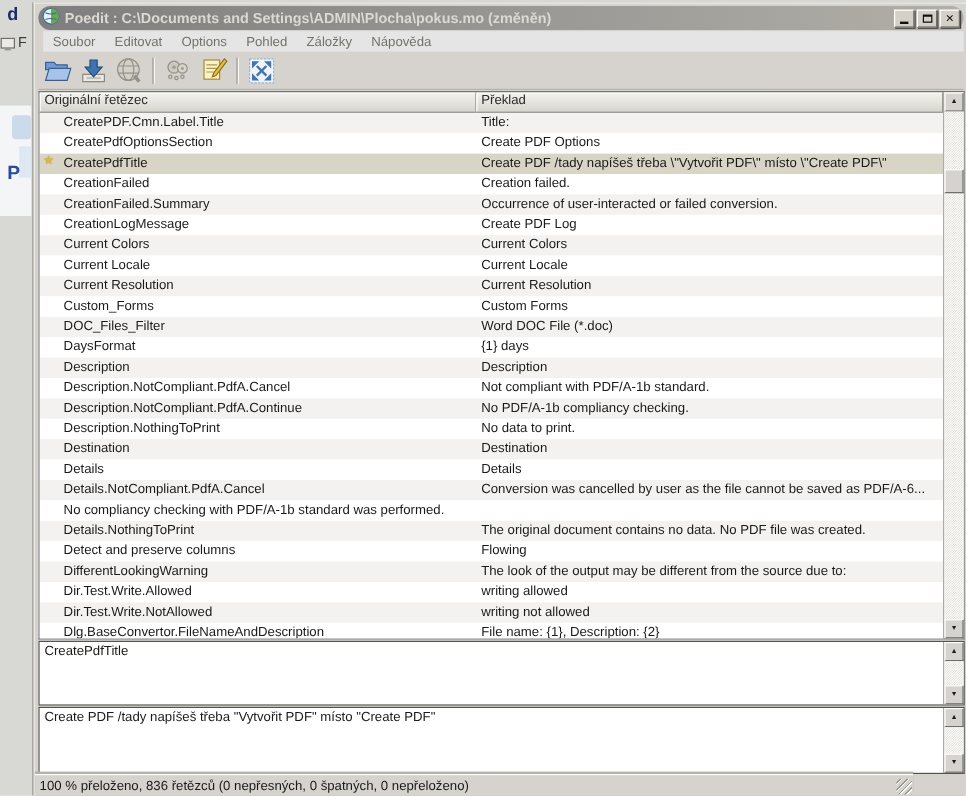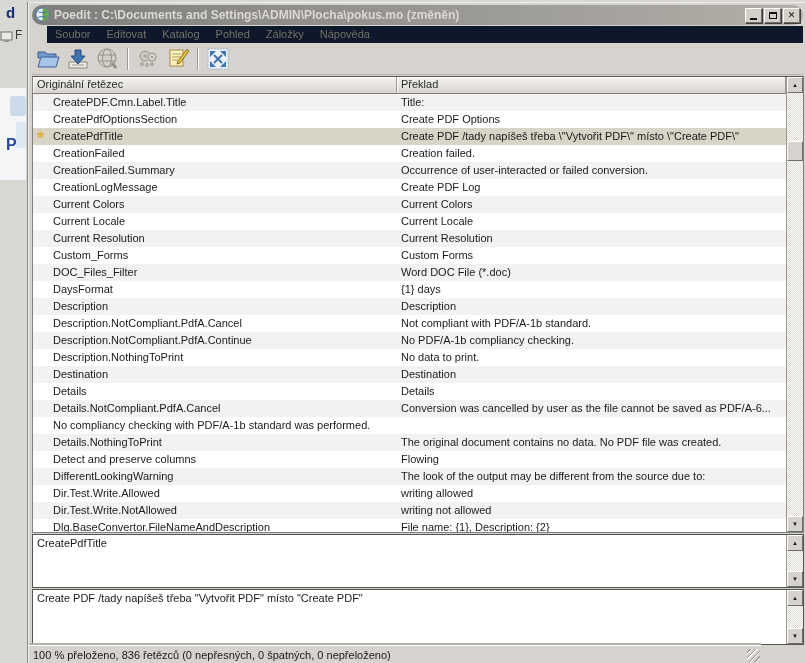--- a/index.html
+++ b/index.html
@@ -44,22 +44,22 @@
     border:1px solid; border-color:#ffffff #6f6f69 #6f6f69 #ffffff;
     box-shadow:1px 1px 0 #404040;
     font-size:9px; font-weight:bold; color:#111;
     display:flex; align-items:center; justify-content:center; line-height:1;
   }
   .glyph-min { width:7px; height:2px; background:#111; margin-top:7px; }
   .glyph-max { width:8px; height:7px; border:1px solid #111; border-top:2px solid #111; }
 
   
   .menubar {
-    position:absolute; left:18px; top:23px; right:2px; height:17px;
-    display:flex; background:#0f172a;
+    position:absolute; left:7px; top:23px; right:2px; height:17px;
+    display:flex; align-items:center; background:#e5e5e5;
   }
   .menu-item { padding:2px 8px; color:#73726b; }
 
   
   .toolbar {
     position:absolute; left:3px; top:40px; right:2px; height:32px;
     display:flex; align-items:center; gap:3px; padding-left:2px;
     border-bottom:1px solid #b5b2ab;
   }
   .tool-btn { width:27px; height:27px; display:flex; align-items:center; justify-content:center; background:transparent; border:1px solid transparent; }
@@ -172,21 +172,21 @@
         </span>
       <span class="win-btn">
           <span>✕</span>
         </span>
     </span>
   </div>
 
   <div class="menubar">
       <span class="menu-item">Soubor</span>
       <span class="menu-item">Editovat</span>
-      <span class="menu-item">Katalog</span>
+      <span class="menu-item">Options</span>
       <span class="menu-item">Pohled</span>
       <span class="menu-item">Záložky</span>
       <span class="menu-item">Nápověda</span>
     </div>
 
   <div class="toolbar">
     <span class="tool-btn">
       <svg width="24" height="22" viewBox="0 0 24 22">
           <path d="M2 4h7l2 2h9v4H2z" fill="#6f9bd0" stroke="#3a5f96"></path>
           <path d="M2 19 L5 9 h18 l-3 10z" fill="#a6c4e8" stroke="#3a5f96"></path>

